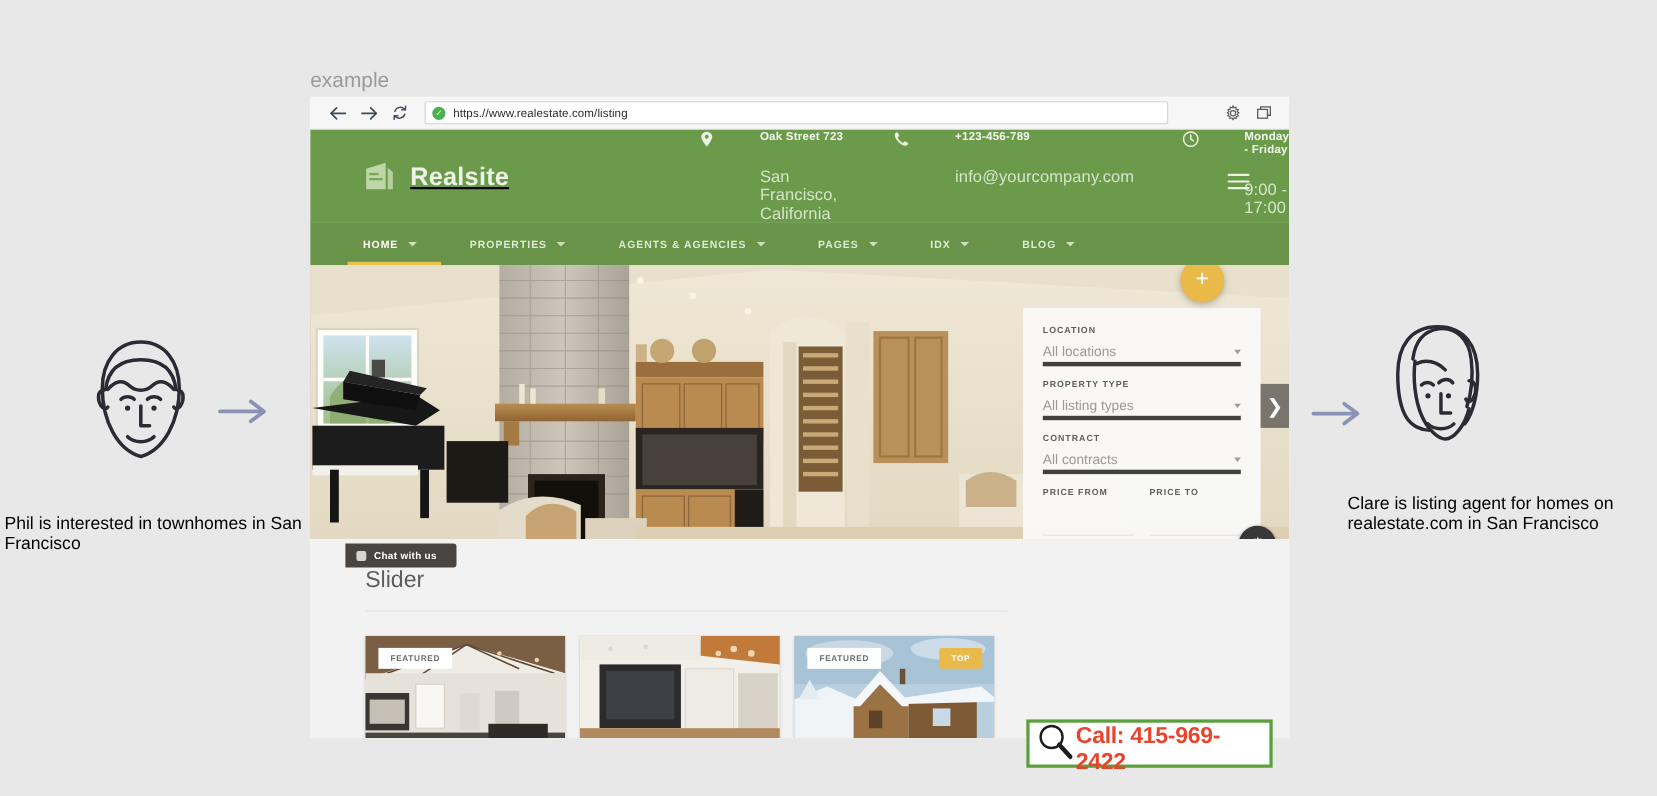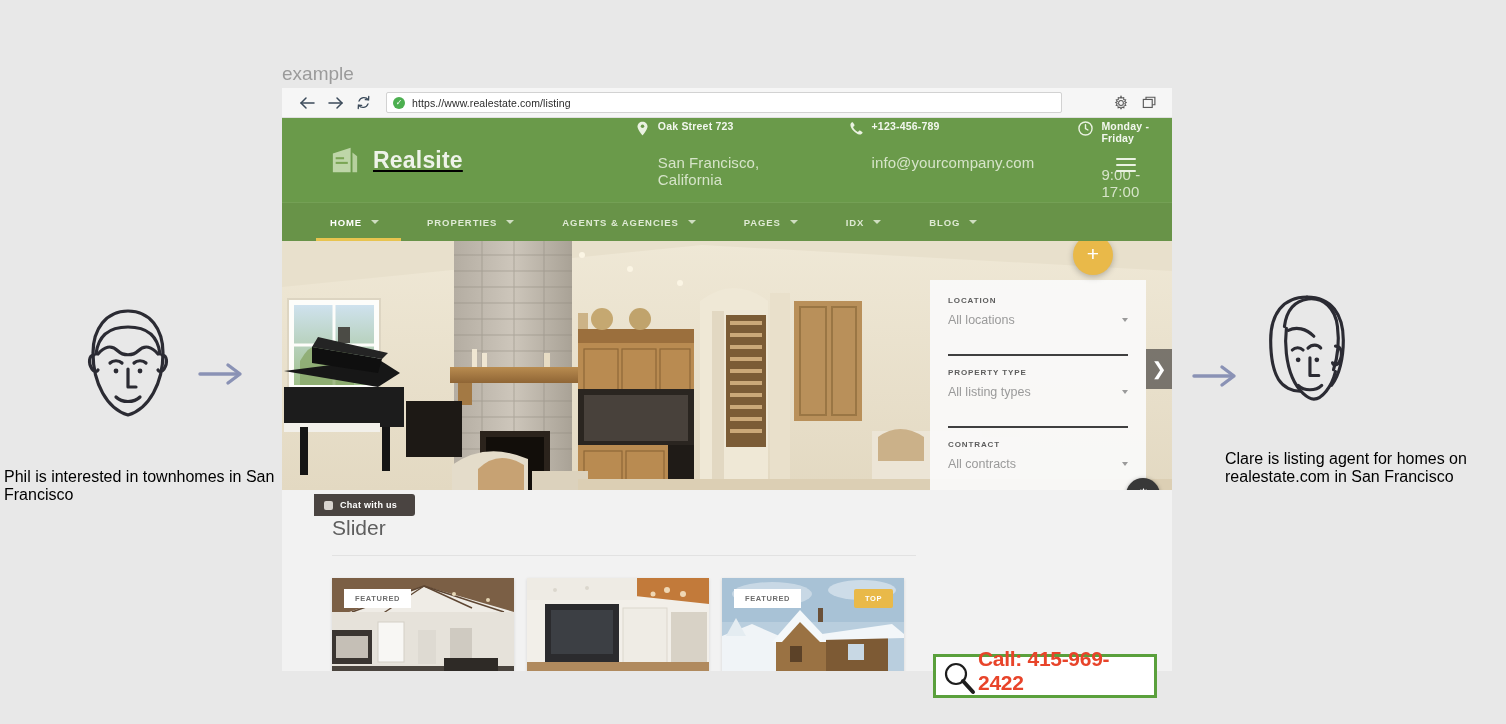--- a/index.html
+++ b/index.html
@@ -67,21 +67,21 @@
 
   
   #site-header{
     background:#6a9a4a;height:84px;position:relative;
     display:flex;align-items:center;
   }
   #logo-block{display:flex;align-items:center;margin-left:48px;text-decoration:underline;}
   #logo-mark{width:30px;height:28px;margin-right:13px;}
   #logo-text{color:#eef3e9;font-size:23px;font-weight:bold;letter-spacing:.2px;}
   #header-info{display:flex;align-items:flex-start;margin-left:172px;gap:44px;}
-  .info-item{display:flex;align-items:flex-start;}
+  .info-item{display:flex;align-items:flex-start;gap:33px;}
   .info-ico{width:15px;height:15px;margin-right:8px;margin-top:1px;color:#e9f1e2;flex:0 0 15px;}
   .info-title{font-size:10.5px;font-weight:bold;color:#f2f7ee;letter-spacing:.2px;}
   .info-sub{font-size:15px;color:#d6e4c9;margin-top:22px;letter-spacing:.1px;}
   #hamburger{
     position:absolute;right:36px;top:40px;width:20px;cursor:pointer;
   }
   #hamburger span{display:block;height:2px;background:#eaf2e2;margin-bottom:4px;border-radius:1px;}
 
   
   #site-nav{
@@ -133,21 +133,21 @@
     position:absolute;left:648px;top:39px;width:180px;
     background:rgba(250,250,250,.93);
     padding:16px 18px 14px;z-index:5;
   }
   .field{margin-bottom:2px;}
   .field-label{
     font-size:8px;font-weight:bold;color:#5d5d5d;letter-spacing:.9px;margin-bottom:8px;
   }
   .field-select{
     display:flex;align-items:center;justify-content:space-between;
-    border-bottom:2px solid #404040;padding-bottom:27px;margin-bottom:12px;cursor:pointer;
+    border-bottom:4px solid #404040;padding-bottom:2px;margin-bottom:12px;cursor:pointer;
   }
   .field-select .val{font-size:12.5px;color:#9a9a9a;}
   .field-select .caret2{
     width:0;height:0;border-left:3.5px solid transparent;border-right:3.5px solid transparent;
     border-top:4px solid #9a9a9a;
   }
   #price-row{display:flex;gap:14px;}
   .price-col{flex:1;}
   .price-input{
     border-bottom:1px solid #e2e2e2;height:26px;margin-top:8px;cursor:text;
@@ -185,21 +185,21 @@
     position:absolute;right:11px;top:11px;
     background:#e9b949;color:#fff;font-size:7.5px;font-weight:bold;letter-spacing:.6px;
     padding:5px 11px;border-radius:2px;
   }
 
   
   #callout{
     position:absolute;left:933px;top:654px;
     width:212px;height:38px;
     background:#fff;border:3px solid #5aa03c;
-    display:flex;align-items:flex-end;padding-left:6px;z-index:40;
+    display:flex;align-items:flex-start;padding-left:6px;z-index:40;
   }
   #callout-magnifier{width:34px;height:34px;flex:0 0 34px;}
   #callout-text{
     color:#e8442a;font-size:21px;font-weight:bold;letter-spacing:-.3px;margin-left:2px;
   }
 </style>
 </head>
 <body>
 
 <div class="stage">

